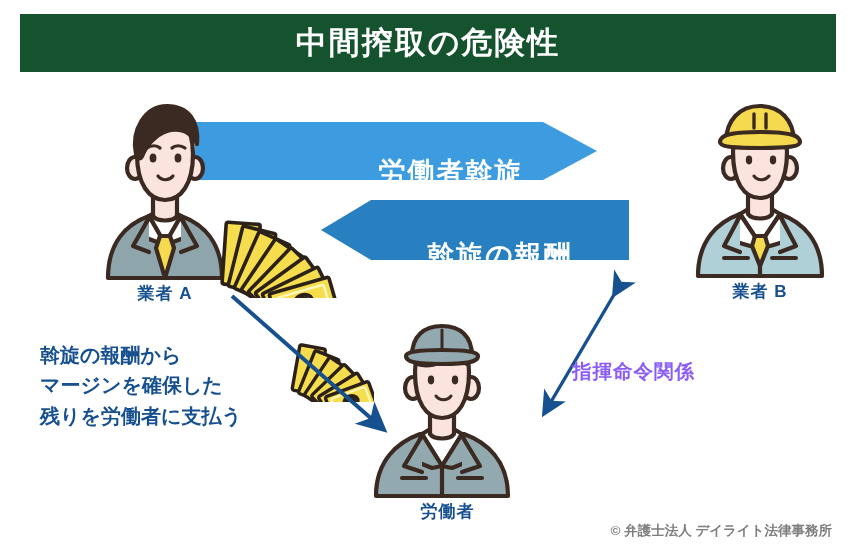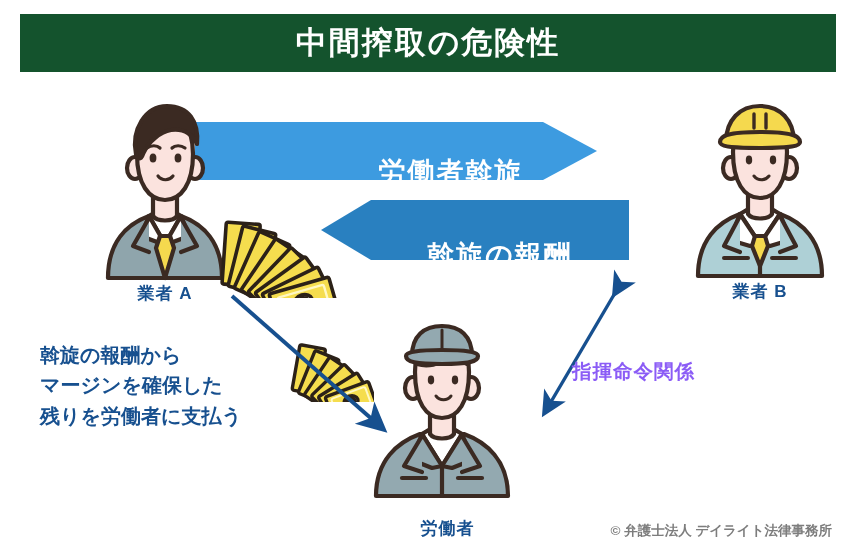--- a/index.html
+++ b/index.html
@@ -72,21 +72,21 @@
     color: #17508f;
     font-size: 17px;
     font-weight: bold;
     letter-spacing: 1px;
   }
   #person-a { left: 75px; top: 96px; width: 180px; height: 190px; }
   #person-a .person-label { top: 186px; }
   #person-b { left: 680px; top: 98px; width: 160px; height: 186px; }
   #person-b .person-label { top: 182px; }
   #person-worker { left: 360px; top: 320px; width: 175px; height: 185px; }
-  #person-worker .person-label { top: 197px; }
+  #person-worker .person-label { top: 180px; }
 
   
   .money { position: absolute; }
   .money svg { display: block; }
   #money-big { left: 212px; top: 196px; width: 125px; height: 102px; }
   #money-small { left: 288px; top: 330px; width: 86px; height: 72px; }
 
   
   #payment-note {
     position: absolute;

